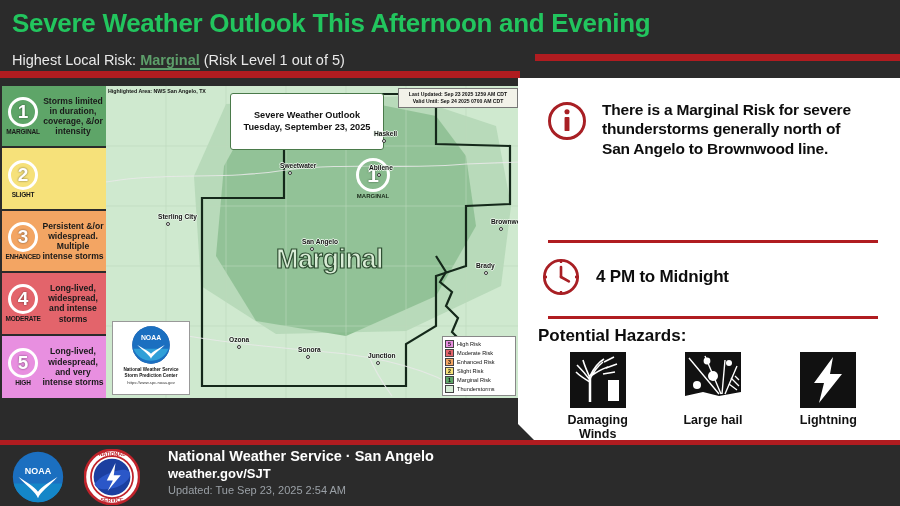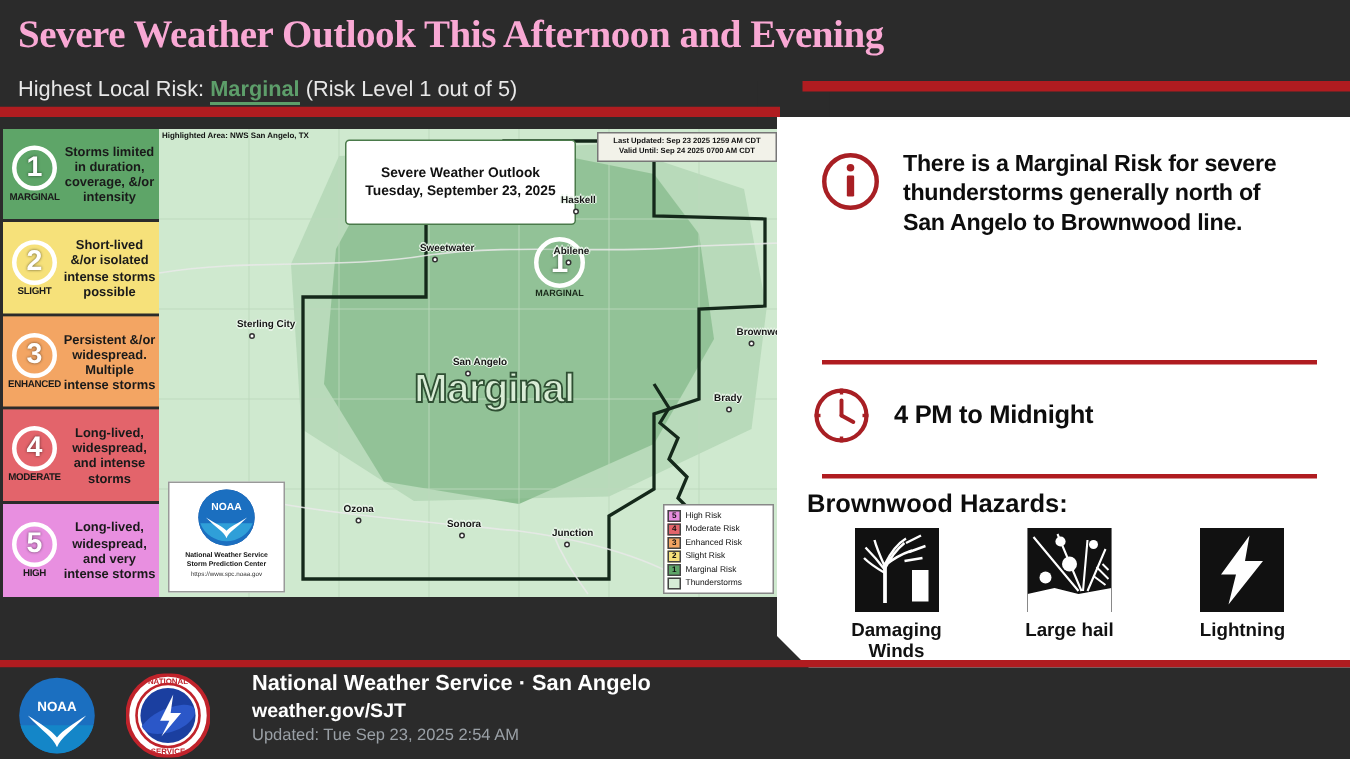--- a/index.html
+++ b/index.html
@@ -8,22 +8,22 @@
     background: #2b2b2b;
     font-family: "Liberation Sans", sans-serif;
     overflow: hidden;
   }
   #stage { position: relative; width: 900px; height: 506px; background: #2b2b2b; }
 
   
   #header { position: absolute; left: 0; top: 0; width: 900px; height: 78px; background: #2b2b2b; z-index: 5; }
   #title {
     position: absolute; left: 12px; top: 8px;
-    font-size: 26px; font-weight: bold; color: #f9a8d4;
-    letter-spacing: -0.3px; white-space: nowrap; font-family: Liberation Serif, serif;
+    font-size: 26px; font-weight: bold; color: #22c55e;
+    letter-spacing: -0.3px; white-space: nowrap;
   }
   #subtitle-row {
     position: absolute; left: 12px; top: 52px;
     font-size: 14.5px; color: #e8e8e8; white-space: nowrap;
   }
   #risk-word {
     color: #5d9e6a; font-weight: bold;
     border-bottom: 2px solid #5d9e6a; padding-bottom: 0px;
   }
   
@@ -168,21 +168,20 @@
           <div class="rc-circle" style="background:#5ea568">1</div>
           <div class="rc-name">MARGINAL</div>
         </div>
         <div class="rc-desc">Storms limited in duration, coverage, &amp;/or intensity</div>
       </div>
       <div class="risk-cell" style="height: 62.4px; background: rgb(246, 225, 122);">
         <div class="rc-badge">
           <div class="rc-circle" style="background:#f6e17a">2</div>
           <div class="rc-name">SLIGHT</div>
         </div>
-        <div class="rc-desc">Short-lived &amp;/or isolated intense storms possible</div>
       </div>
       <div class="risk-cell" style="height: 62.4px; background: rgb(243, 165, 99);">
         <div class="rc-badge">
           <div class="rc-circle" style="background:#f3a563">3</div>
           <div class="rc-name">ENHANCED</div>
         </div>
         <div class="rc-desc">Persistent &amp;/or widespread. Multiple intense storms</div>
       </div>
       <div class="risk-cell" style="height: 62.4px; background: rgb(227, 100, 107);">
         <div class="rc-badge">
@@ -333,21 +332,21 @@
           <line x1="24" y1="3.5" x2="24" y2="8" stroke="#a81f24" stroke-width="2.6"></line>
           <line x1="24" y1="40" x2="24" y2="44.5" stroke="#a81f24" stroke-width="2.6"></line>
           <line x1="3.5" y1="24" x2="8" y2="24" stroke="#a81f24" stroke-width="2.6"></line>
           <line x1="40" y1="24" x2="44.5" y2="24" stroke="#a81f24" stroke-width="2.6"></line>
         </svg>
         <div id="time-text">4 PM to Midnight</div>
       </div>
 
       <div class="divider" id="div2"></div>
 
-      <div id="hazards-title">Brownwood Hazards:</div>
+      <div id="hazards-title">Potential Hazards:</div>
 
       <div id="hazards">
           <div class="hazard">
             <div class="hz-box"><svg viewBox="0 0 56 56" width="56" height="56">
                 <rect width="56" height="56" fill="#111"></rect>
                 <rect x="38" y="28" width="11" height="21" fill="#fff"></rect>
                 <path d="M20 50 L20 26" stroke="#fff" stroke-width="2.5"></path>
                 <path d="M20 28 C14 20 10 16 7 13 M20 26 C16 17 14 12 13 8 M20 27 C24 19 28 14 33 10 M20 25 C26 20 32 17 38 15 M20 30 C13 26 9 23 6 20 M20 24 C25 14 29 10 34 7" stroke="#fff" stroke-width="1.6" fill="none"></path>
                 <path d="M34 10 L44 5 M36 16 L47 12 M33 22 L45 20" stroke="#fff" stroke-width="1.6"></path>
               </svg></div>

